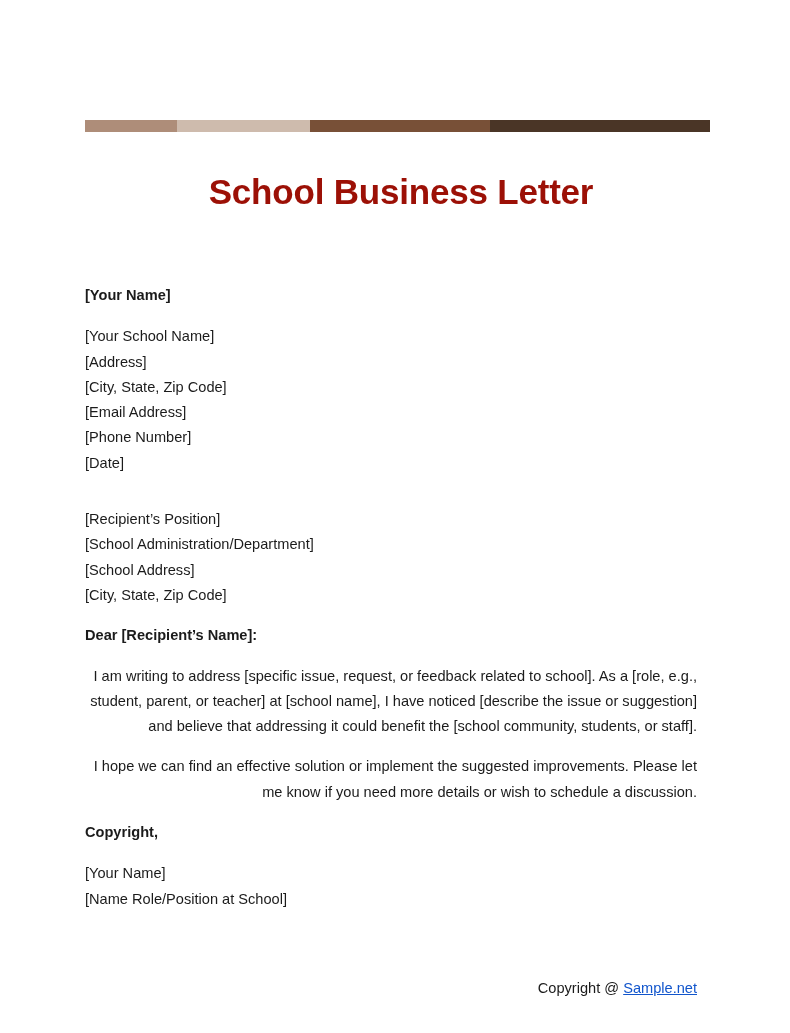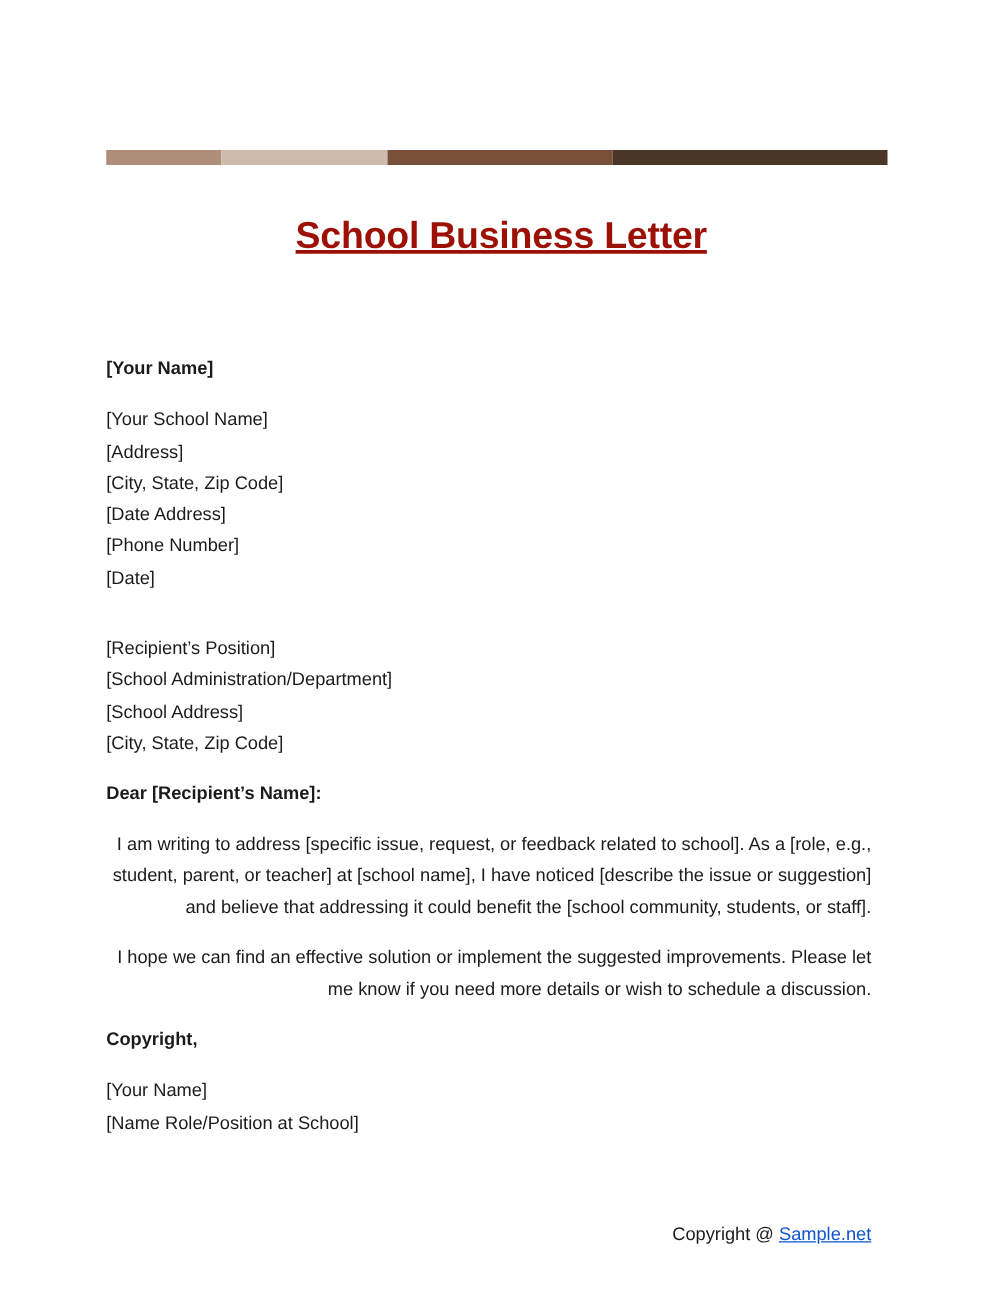--- a/index.html
+++ b/index.html
@@ -36,26 +36,25 @@
   .rule-seg.s3 { width: 180px; }
   .rule-seg.s4 { width: 220px; }
 
   
   .doc-title {
     position: absolute;
     left: 12px;
     right: 0;
     top: 146px;
     text-align: center;
-    font-size: 30px;
+    font-size: 35px;
     font-weight: bold;
     letter-spacing: -0.2px;
     line-height: 46px;
     color: #9C1006;
-    text-decoration: underline;
   }
 
   
   .letter {
     position: absolute;
     left: 85px;
     top: 252px;
     width: 612px;
     font-size: 14.6px;
     line-height: 25.3px;
@@ -108,21 +107,21 @@
   <h1 class="doc-title" style="color: rgb(156, 16, 6);">School Business Letter</h1>
 
   <div class="letter">
 
     <div class="block">
       <div class="line bold">[Your Name]</div>
       <div class="gap-lg"></div>
       <div class="line">[Your School Name]</div>
       <div class="line">[Address]</div>
       <div class="line">[City, State, Zip Code]</div>
-      <div class="line">[Date Address]</div>
+      <div class="line">[Email Address]</div>
       <div class="line">[Phone Number]</div>
       <div class="line">[Date]</div>
     </div>
 
     <div class="gap-md"></div>
 
     <div class="block">
       <div class="gap-lg"></div>
       <div class="line">[Recipient’s Position]</div>
       <div class="line">[School Administration/Department]</div>

